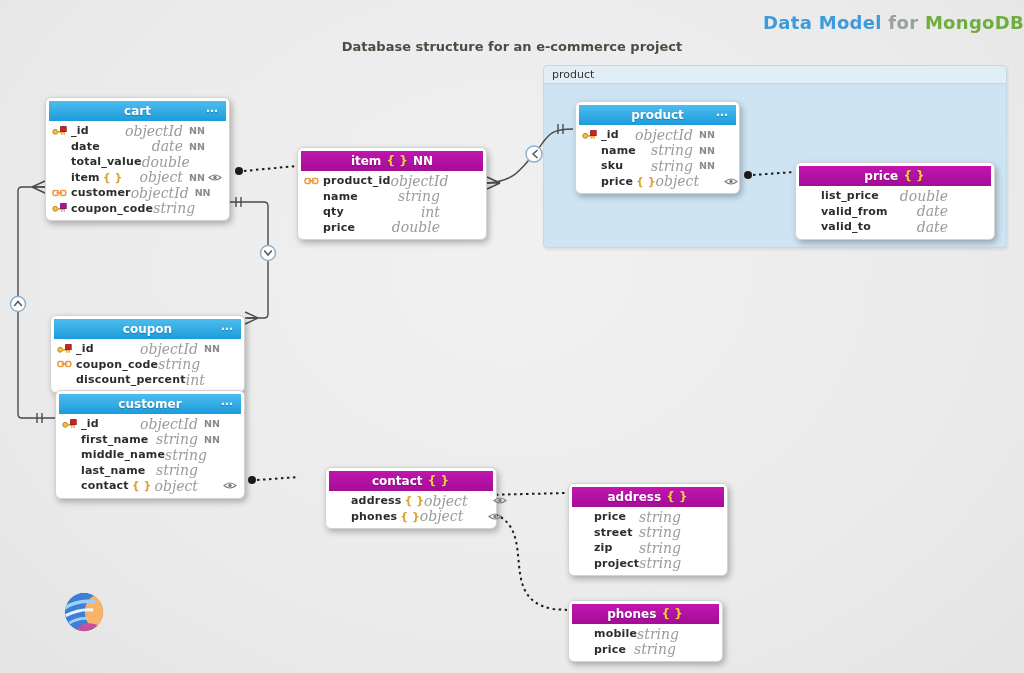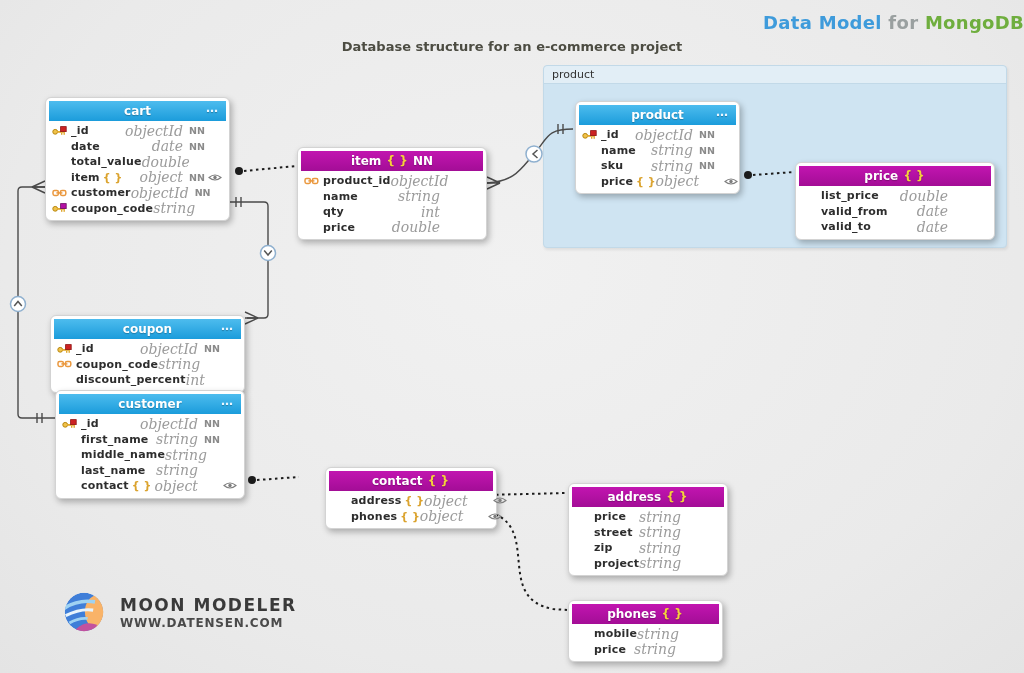--- a/index.html
+++ b/index.html
@@ -525,19 +525,15 @@
         </defs>
       <g clip-path="url(#lc)">
         <circle cx="24" cy="24" r="21" fill="#3f7ed8"></circle>
         <ellipse cx="38" cy="24" rx="13" ry="18" fill="#f9b368"></ellipse>
         <path d="M16,42 Q26,33 38,38 L38,48 L12,48 Z" fill="#c2519e"></path>
         <path d="M2,20 Q18,10 36,13" stroke="#9fd2f2" stroke-width="4" fill="none"></path>
         <path d="M4,28 Q20,20 34,22" stroke="#e8f4fc" stroke-width="3.4" fill="none"></path>
         <path d="M8,36 Q18,30 28,31" stroke="#9fd2f2" stroke-width="3" fill="none"></path>
       </g>
     </svg>
-    <div class="logo-text">
-      <div class="logo-line1">MOON MODELER</div>
-      <div class="logo-line2">WWW.DATENSEN.COM</div>
-    </div>
   </div>
 
 </div>
 
 </body></html>

